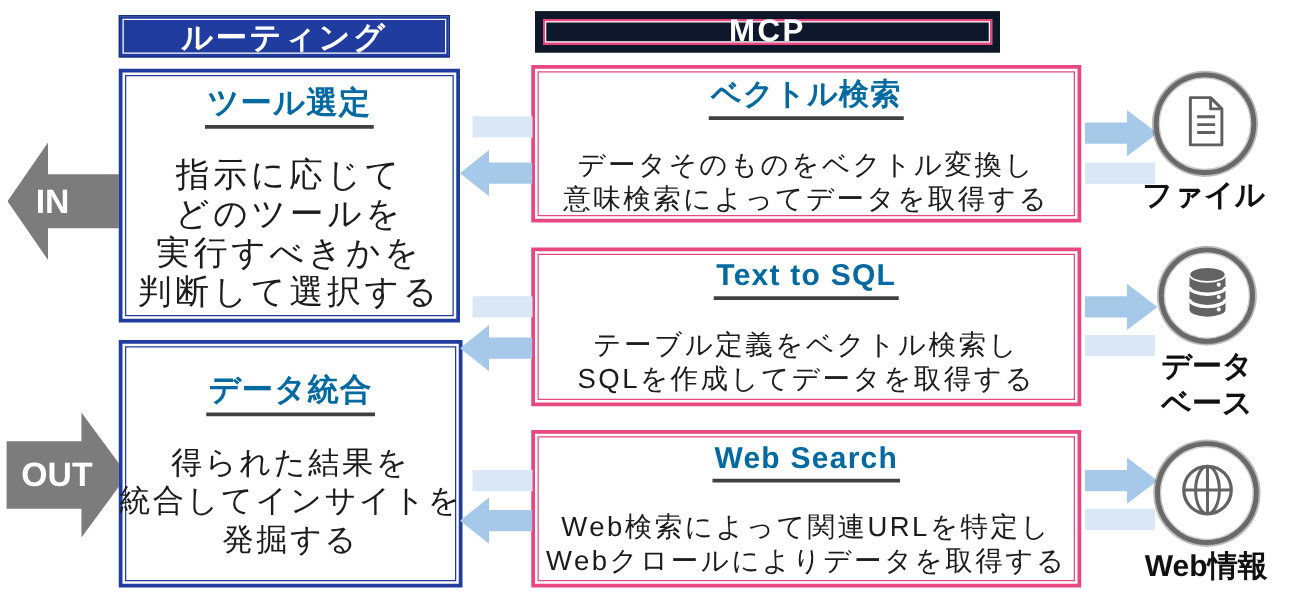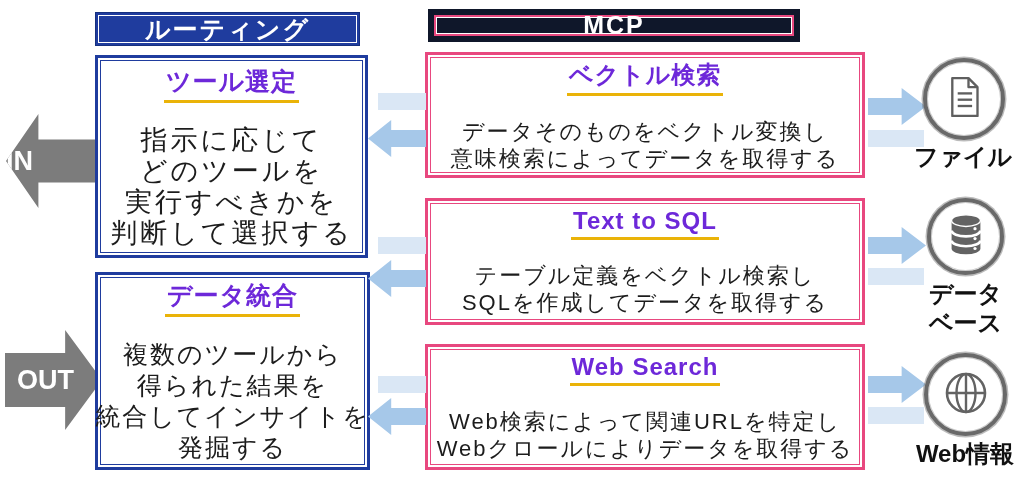--- a/index.html
+++ b/index.html
@@ -50,22 +50,22 @@
     width: 100%; height: 100%;
     display: flex; flex-direction: column;
     align-items: center; justify-content: center;
     text-align: center;
   }
   .dbox.blue .dbox-inner { border: 1.5px solid #1F3C9E; }
   .dbox.pink .dbox-inner { border: 1.5px solid #E8487F; text-align: right; }
 
   .box-title {
     font-weight: bold;
-    color: #6d28d9;
-    border-bottom: 3px solid #eab308;
+    color: #0369a1;
+    border-bottom: 3px solid #404040;
     padding: 0 2px 2px 2px;
     margin-bottom: 22px;
     white-space: nowrap;
   }
   .routing-box .box-title { font-size: 25px; letter-spacing: 1px; }
   .mcp-box .box-title     { font-size: 24px; letter-spacing: 1px; }
 
   .box-line { color: #1c1c1c; white-space: nowrap; }
   .routing-box-1 .box-line { font-size: 27px; line-height: 31px; letter-spacing: 3px; }
   .routing-box-2 .box-line { font-size: 25px; line-height: 31px; letter-spacing: 2px; }
@@ -80,21 +80,21 @@
   
   .io-arrow {
     position: absolute;
     background: #7C7C7C;
     display: flex; align-items: center;
     color: #ffffff; font-weight: bold; font-size: 27px;
   }
   .io-in {
     left: 6px; top: 114px; width: 90px; height: 94px;
     clip-path: polygon(0% 50%, 36% 0%, 36% 27%, 100% 27%, 100% 73%, 36% 73%, 36% 100%);
-    justify-content: flex-start; padding-right: 18px;
+    justify-content: center; padding-right: 18px;
   }
   .io-out {
     left: 5px; top: 330px; width: 97px; height: 100px;
     clip-path: polygon(0% 23%, 62% 23%, 62% 0%, 100% 50%, 62% 100%, 62% 77%, 0% 77%);
     justify-content: flex-start; padding-left: 12px;
   }
 
   
   .conn-rect {
     position: absolute;
@@ -160,21 +160,20 @@
       <div class="box-line">指示に応じて</div>
       <div class="box-line">どのツールを</div>
       <div class="box-line">実行すべきかを</div>
       <div class="box-line">判断して選択する</div>
     </div>
   </div>
 
   <div class="dbox blue routing-box routing-box-2">
     <div class="dbox-inner">
       <div class="box-title">データ統合</div>
-      <div class="box-line">複数のツールから</div>
       <div class="box-line">得られた結果を</div>
       <div class="box-line">統合してインサイトを</div>
       <div class="box-line">発掘する</div>
     </div>
   </div>
 
   <div class="dbox pink mcp-box mcp-box-1">
     <div class="dbox-inner">
       <div class="box-title">ベクトル検索</div>
       <div class="box-line">データそのものをベクトル変換し</div>

